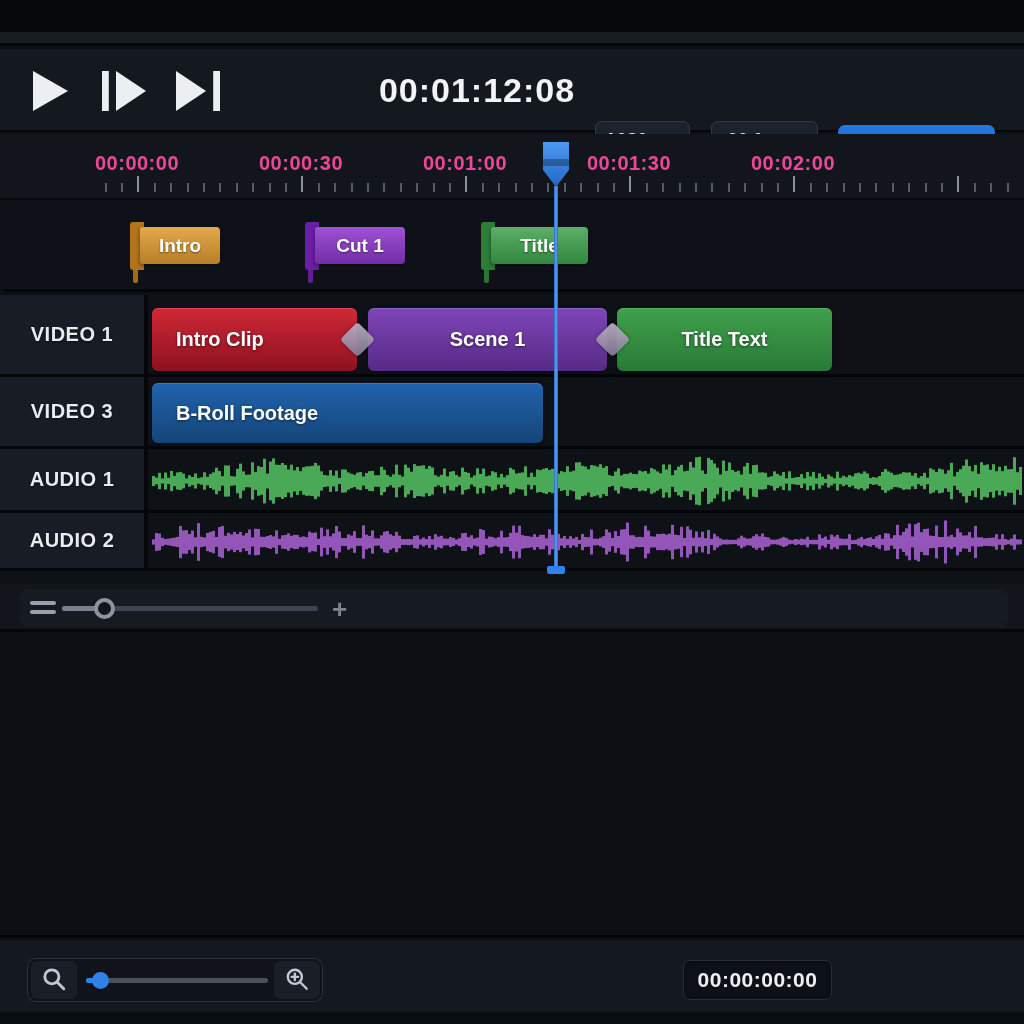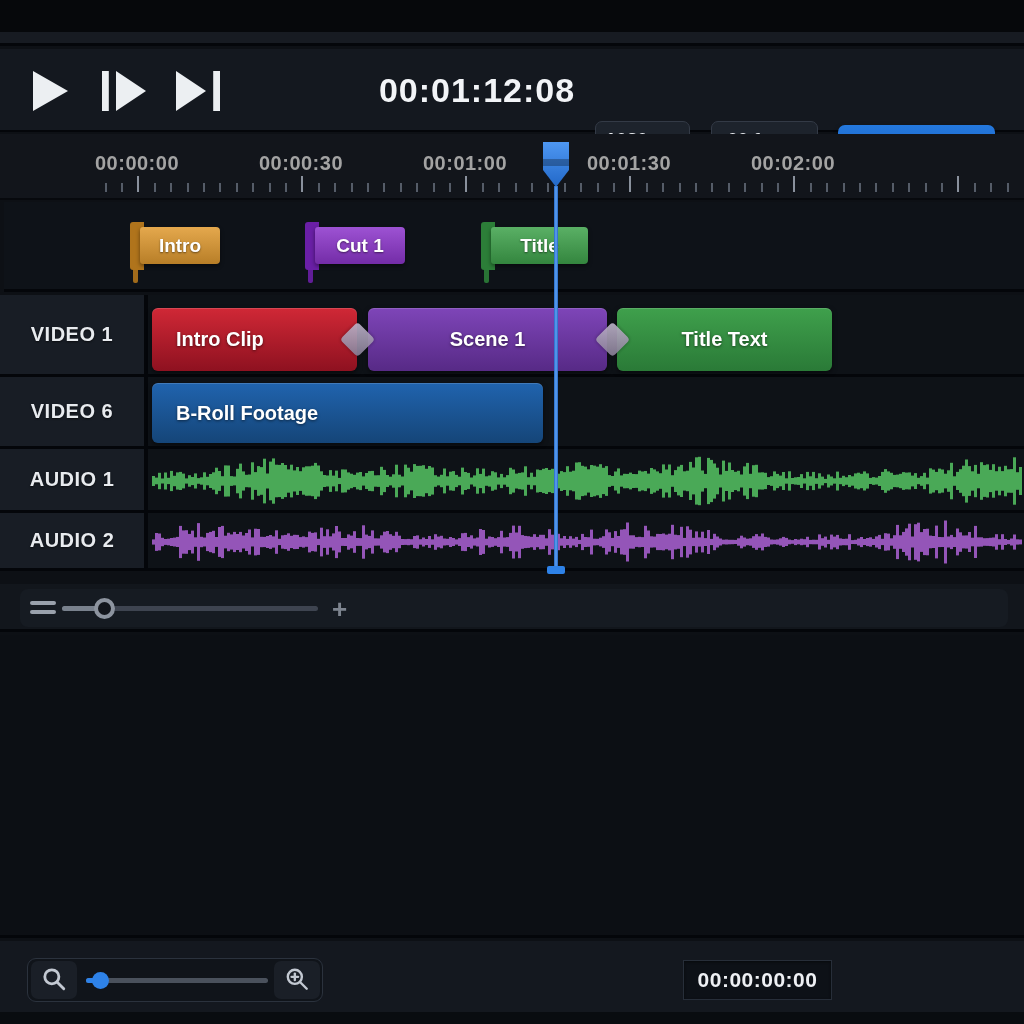--- a/index.html
+++ b/index.html
@@ -23,21 +23,21 @@
     transform:translateY(-50%); top:91px; }
   .dd-res { left:595px; width:95px; }
   .dd-fps { left:711px; width:107px; }
   .caret { font-size:11px; color:#aab1bb; }
   .export-btn { position:absolute; left:838px; top:76px; width:157px; height:45px; background:linear-gradient(180deg,#2478de,#1a60bd);
     border:none; border-radius:7px; color:#fff; font-size:21px; font-weight:bold; letter-spacing:1.5px; cursor:pointer;
     font-family:"Liberation Sans","DejaVu Sans",sans-serif; box-shadow:0 2px 5px rgba(0,0,0,.45); }
 
   
   .ruler { position:absolute; left:0; top:134px; width:1024px; height:66px; background:#12151b; border-bottom:2px solid #07090d; }
-  .ruler-label { position:absolute; top:18px; width:140px; text-align:center; color:#a3a3a3; font-size:20px; font-weight:bold; letter-spacing:.5px; }
+  .ruler-label { position:absolute; top:18px; width:140px; text-align:center; color:#ec4899; font-size:20px; font-weight:bold; letter-spacing:.5px; }
   .tick { position:absolute; bottom:6px; width:2px; height:9px; background:#555c68; }
   .tick.major { height:16px; background:#8a919d; }
 
   
   .marker-row { position:absolute; left:4px; top:202px; width:1024px; height:90px; background:#0e1218; border-bottom:3px solid #04060a; }
   .flag { position:absolute; top:20px; height:70px; cursor:pointer; }
   .flag-tab  { position:absolute; left:0; top:0; width:14px; height:48px; border-radius:3px 0 0 3px; }
   .flag-body { position:absolute; left:10px; top:5px; height:37px; border-radius:3px 4px 4px 3px;
     display:flex; align-items:center; justify-content:center; padding:0 14px;
     color:#fff; font-size:19px; font-weight:bold; text-shadow:0 1px 2px rgba(0,0,0,.5);
@@ -86,21 +86,21 @@
   
   .bottom-bar { position:absolute; left:0; top:941px; width:1024px; height:71px; background:#14181f; }
   .nav-group { position:absolute; left:27px; top:17px; width:296px; height:44px; background:#10141a; border:1px solid #2b323d; border-radius:9px; }
   .mag-btn { position:absolute; top:2px; width:46px; height:38px; background:#1a1f27; border:none; border-radius:7px;
     display:flex; align-items:center; justify-content:center; cursor:pointer; }
   .mag-left { left:3px; } .mag-right { left:246px; }
   .bslider { position:absolute; left:58px; top:0; width:186px; height:42px; cursor:pointer; }
   .bslider .track { position:absolute; left:0; top:19px; width:182px; height:5px; border-radius:3px; background:#4a515c; }
   .bslider .fill  { position:absolute; left:0; top:19px; width:14px; height:5px; border-radius:3px; background:#2e82e8; }
   .bslider .thumb { position:absolute; left:6px; top:13px; width:17px; height:17px; border-radius:50%; background:#2e82e8; }
-  .tc-box { position:absolute; top:19px; width:149px; height:40px; background:#0d1117; border:1px solid #272e39; border-radius:0;
+  .tc-box { position:absolute; top:19px; width:149px; height:40px; background:#0d1117; border:1px solid #272e39; border-radius:7px;
     display:flex; align-items:center; justify-content:center; color:#eef0f4; font-size:21px; font-weight:bold; letter-spacing:.5px;
     box-shadow:inset 0 1px 3px rgba(0,0,0,.5); }
   .tc-in  { left:683px; }
   .tc-out { left:843px; }
   .bottom-strip { position:absolute; left:0; top:1012px; width:1024px; height:12px; background:#090c10; }
 </style>
 </head>
 <body>
 
 <div class="app">
@@ -240,21 +240,21 @@
           <span>Scene 1</span>
         </div>
         <div class="clip align-center" style="left: 617px; width: 215px; top: 13px; height: 63px; background: linear-gradient(rgb(63, 160, 76), rgb(42, 122, 55));">
           <span>Title Text</span>
         </div>
         <div class="transition" style="left: 345px; top: 32px;"></div>
         <div class="transition" style="left: 600px; top: 32px;"></div>
       </div>
       <div class="track-row" style="height: 72px;">
         <div class="track-header">
-          <span class="track-name">VIDEO 6</span>
+          <span class="track-name">VIDEO 3</span>
         </div>
         <div class="clip align-left" style="left: 152px; width: 391px; top: 6px; height: 60px; background: linear-gradient(rgb(32, 99, 174), rgb(21, 69, 120));">
           <span>B-Roll Footage</span>
         </div>
       </div>
       <div class="track-row" style="height: 64px;">
         <div class="track-header">
           <span class="track-name">AUDIO 1</span>
         </div>
         <svg class="wave" width="872" height="56" fill="#4aa957">

